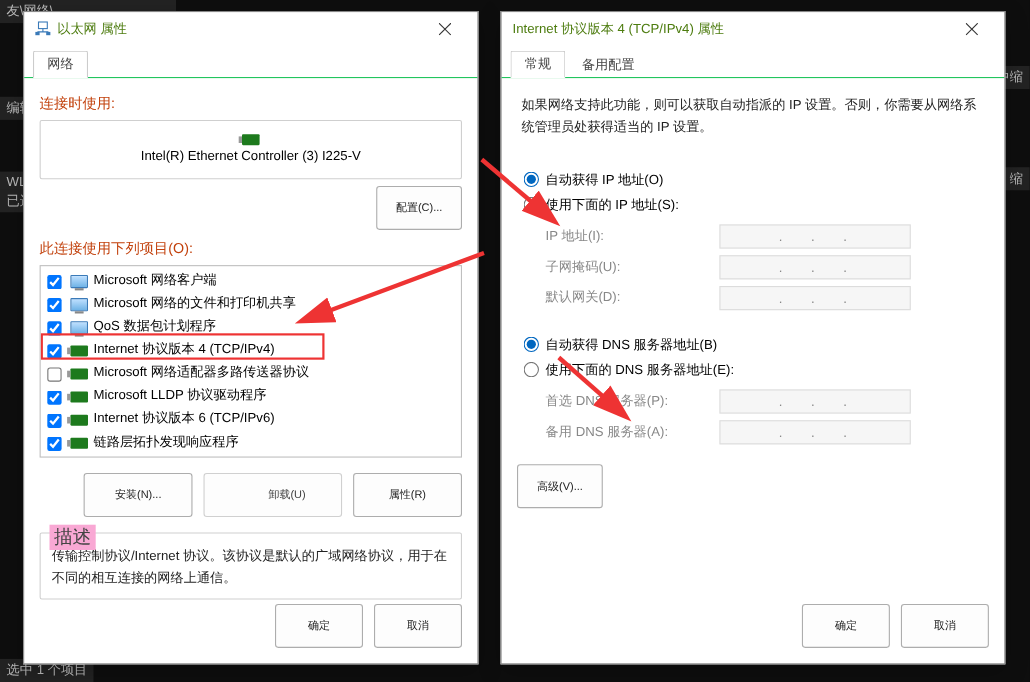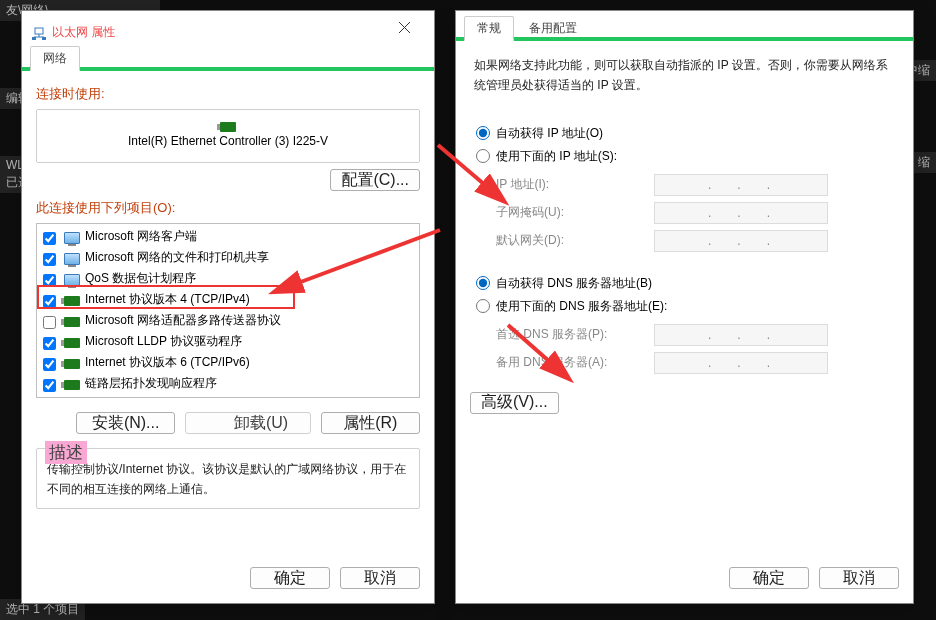--- a/index.html
+++ b/index.html
@@ -3,34 +3,34 @@
 <meta charset="utf-8">
 <style>
   * { box-sizing: border-box; font-family: "Microsoft YaHei", "Segoe UI", sans-serif; }
   body { margin: 0; width: 936px; height: 620px; background: #0e0e0e; overflow: hidden; position: relative; font-size: 12px; }
   .bg-frag { position: absolute; background: #232323; color: #bbb; font-size: 12px; padding: 2px 6px; }
 
   .dlg { position: absolute; background: #fff; border: 1px solid #888; box-shadow: 0 6px 20px rgba(0,0,0,.25); }
   .dlg1 { left: 21px; top: 10px; width: 414px; height: 594px; }
   .dlg2 { left: 455px; top: 10px; width: 459px; height: 594px; }
 
-  .titlebar { display: flex; align-items: flex-end; height: 30px; padding: 0 10px; font-size: 12px; color: #ef4444; }
+  .titlebar { display: flex; align-items: center; height: 30px; padding: 0 10px; font-size: 12px; color: #4d7c0f; }
   .titlebar .ico { width: 14px; height: 14px; margin-right: 6px; display:flex; align-items:center; justify-content:center; }
   .titlebar .close { margin-left: auto; width: 40px; height: 28px; display:flex; align-items:center; justify-content:center; color:#333; }
 
-  .tabrow { display:flex; align-items:flex-start; padding: 4px 8px 0; border-bottom: 4px solid #22c55e; height: 30px; }
+  .tabrow { display:flex; align-items:center; padding: 4px 8px 0; border-bottom: 1px solid #22c55e; height: 30px; }
   .tab { padding: 3px 12px; font-size: 12px; color:#444; border:1px solid transparent; border-bottom:none; border-radius:2px 2px 0 0; margin-right:2px; position:relative; top:1px; }
   .tab.active { background:#fff; border-color:#ccc; border-bottom:1px solid #fff; }
 
   .body { padding: 14px 14px 10px; }
 
   .label { color:#c2410c; font-size:13px; margin-bottom:6px; }
   .adapter { display:flex; align-items:center; padding:4px 10px; margin:4px 0 8px;flex-direction:column; }
 
-  .btn { display:inline-flex; align-items:center; justify-content:center; min-width:78px; height:22px; padding:0 10px; background:#fdfdfd; border:1px solid #adadad; border-radius:3px; color:#222; font-size:16px; cursor:default; }
+  .btn { display:inline-flex; align-items:center; justify-content:center; min-width:78px; height:40px; padding:0 10px; background:#fdfdfd; border:1px solid #adadad; border-radius:3px; color:#222; font-size:10px; cursor:default; }
   .btn[data-disabled="true"] { color:#404040; border-color:#d0d0d0;padding-left:36px; }
 
   .row-right { display:flex; justify-content:flex-end; gap:8px; margin-top:6px; }
 
   .listbox { border:1px solid #bfbfbf; background:#fff; height:175px; overflow-y:auto; margin-top:4px; position:relative; }
   .li { display:flex; align-items:flex-end; height:21px; padding:0 4px; gap:5px; position:relative; }
   .li input[type=checkbox] { width:13px; height:13px; margin:0 3px 0 2px; }
   .proto-ico { width:16px; height:14px; display:flex; align-items:center; justify-content:center; }
   .hl { position:absolute; border:2px solid #e33; pointer-events:none; }
   .btn3row { display:flex; gap:10px; margin-top:14px;margin-left:40px; }
@@ -186,20 +186,29 @@
     </div>
   </div>
 
   <div class="footer">
     <div class="btn">确定</div>
     <div class="btn">取消</div>
   </div>
 </div>
 
 <div class="dlg dlg2">
+  <div class="titlebar">
+    <span>Internet 协议版本 4 (TCP/IPv4) 属性</span>
+    <div class="close">
+      <svg width="11" height="11">
+          <line x1="0" y1="0" x2="11" y2="11" stroke="currentColor"></line>
+          <line x1="11" y1="0" x2="0" y2="11" stroke="currentColor"></line>
+        </svg>
+    </div>
+  </div>
 
   <div class="tabrow">
     <div class="tab active">常规</div>
     <div class="tab">备用配置</div>
   </div>
 
   <div class="body">
     <div class="intro">如果网络支持此功能，则可以获取自动指派的 IP 设置。否则，你需要从网络系统管理员处获得适当的 IP 设置。</div>
 
     <div style="height:20px;"></div>

